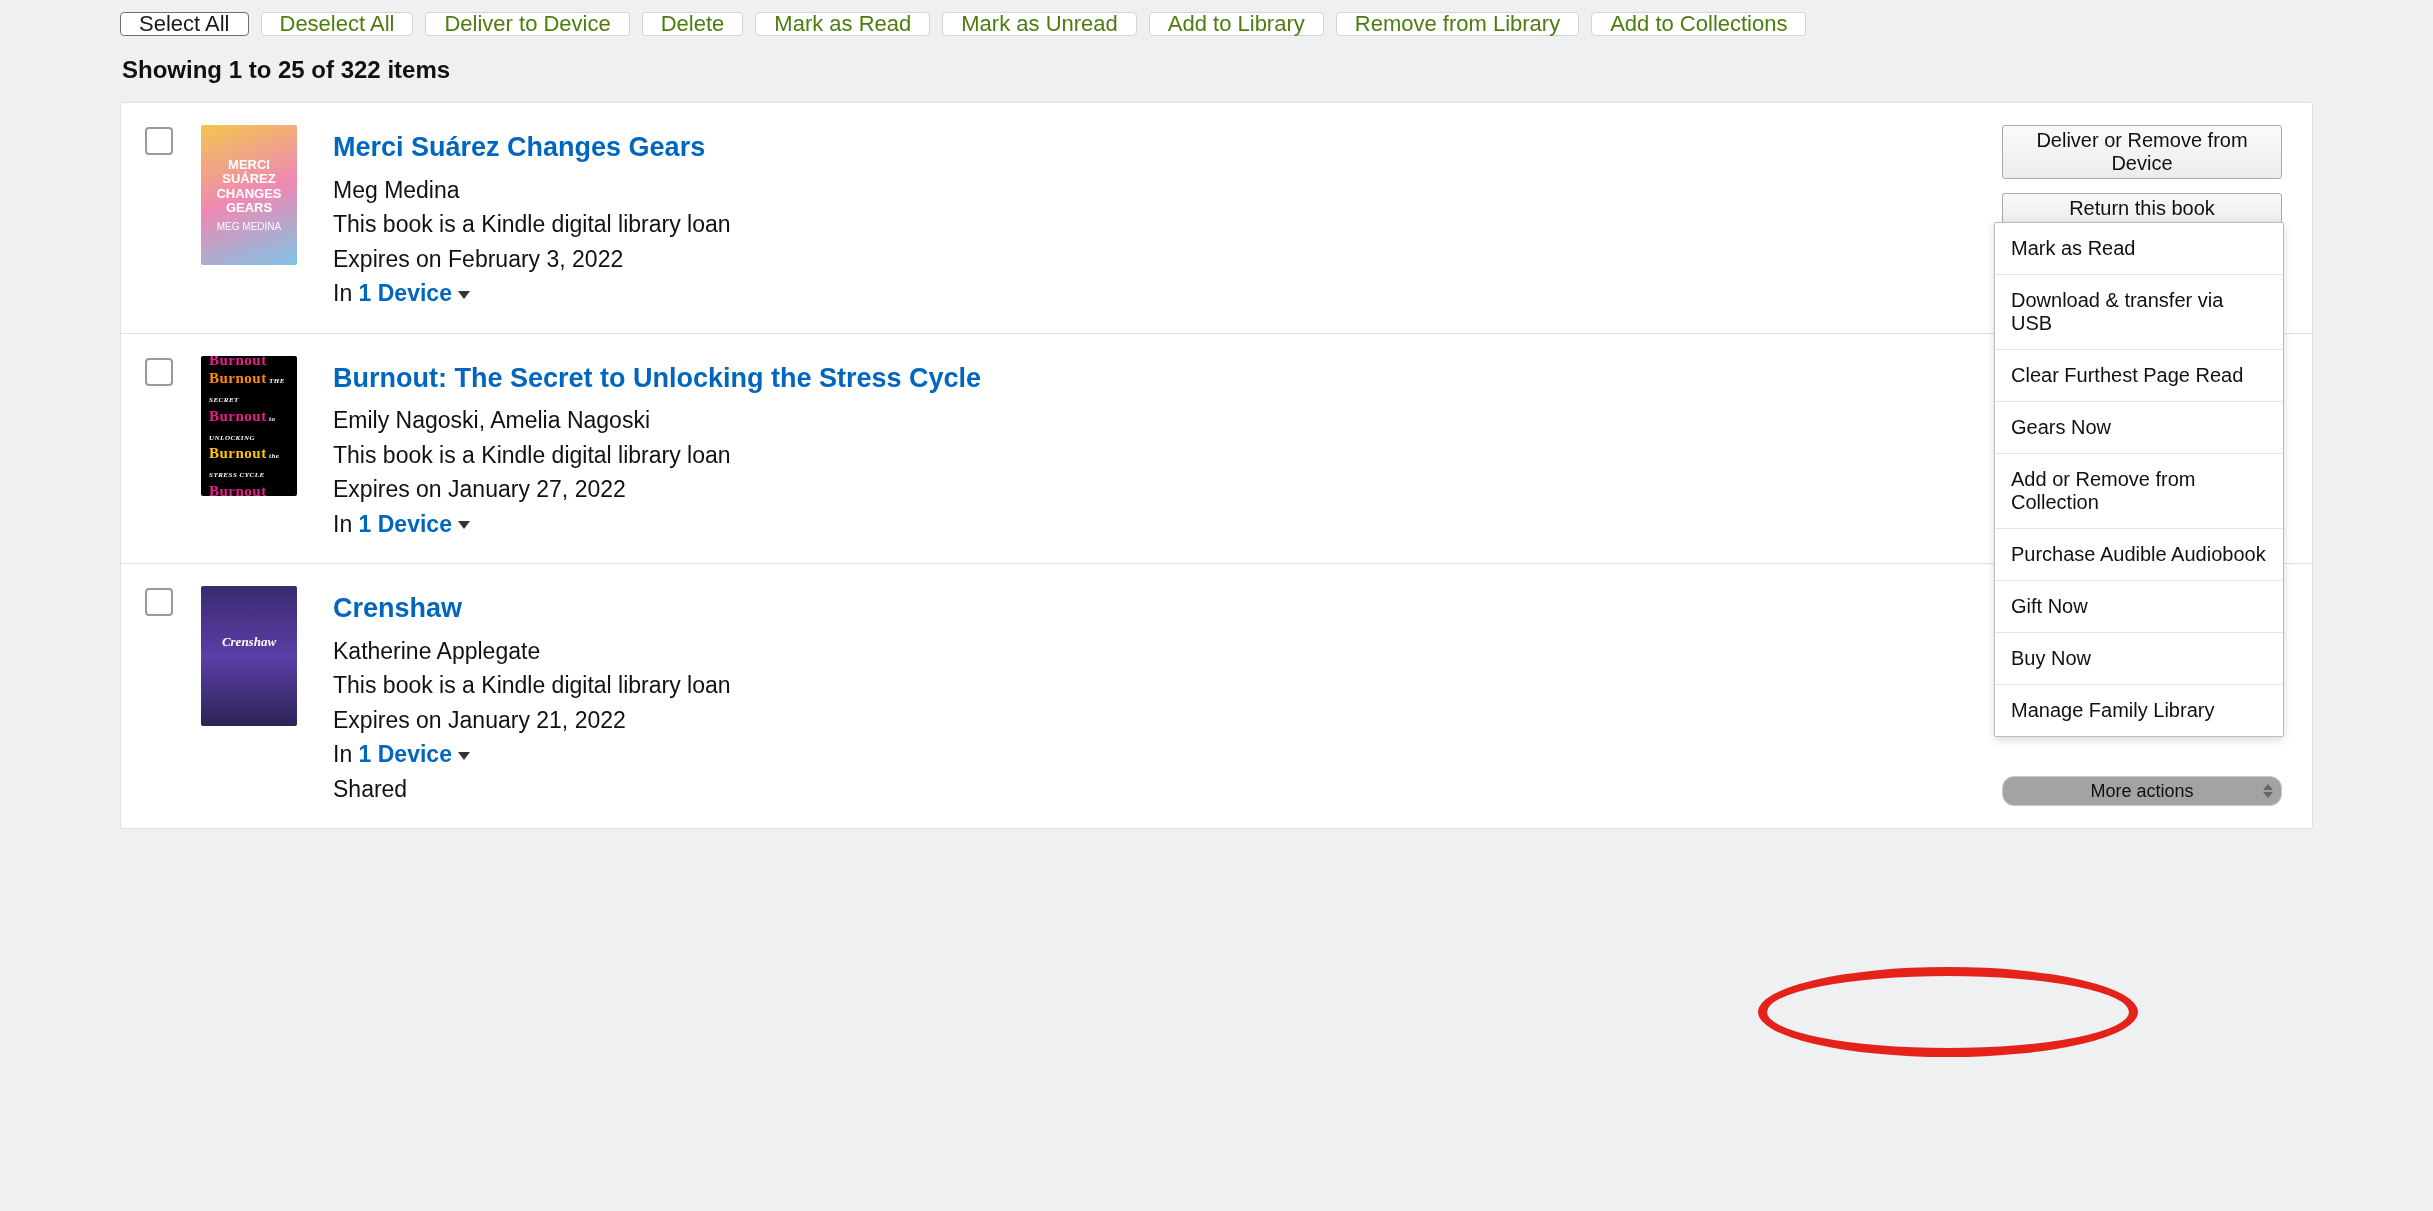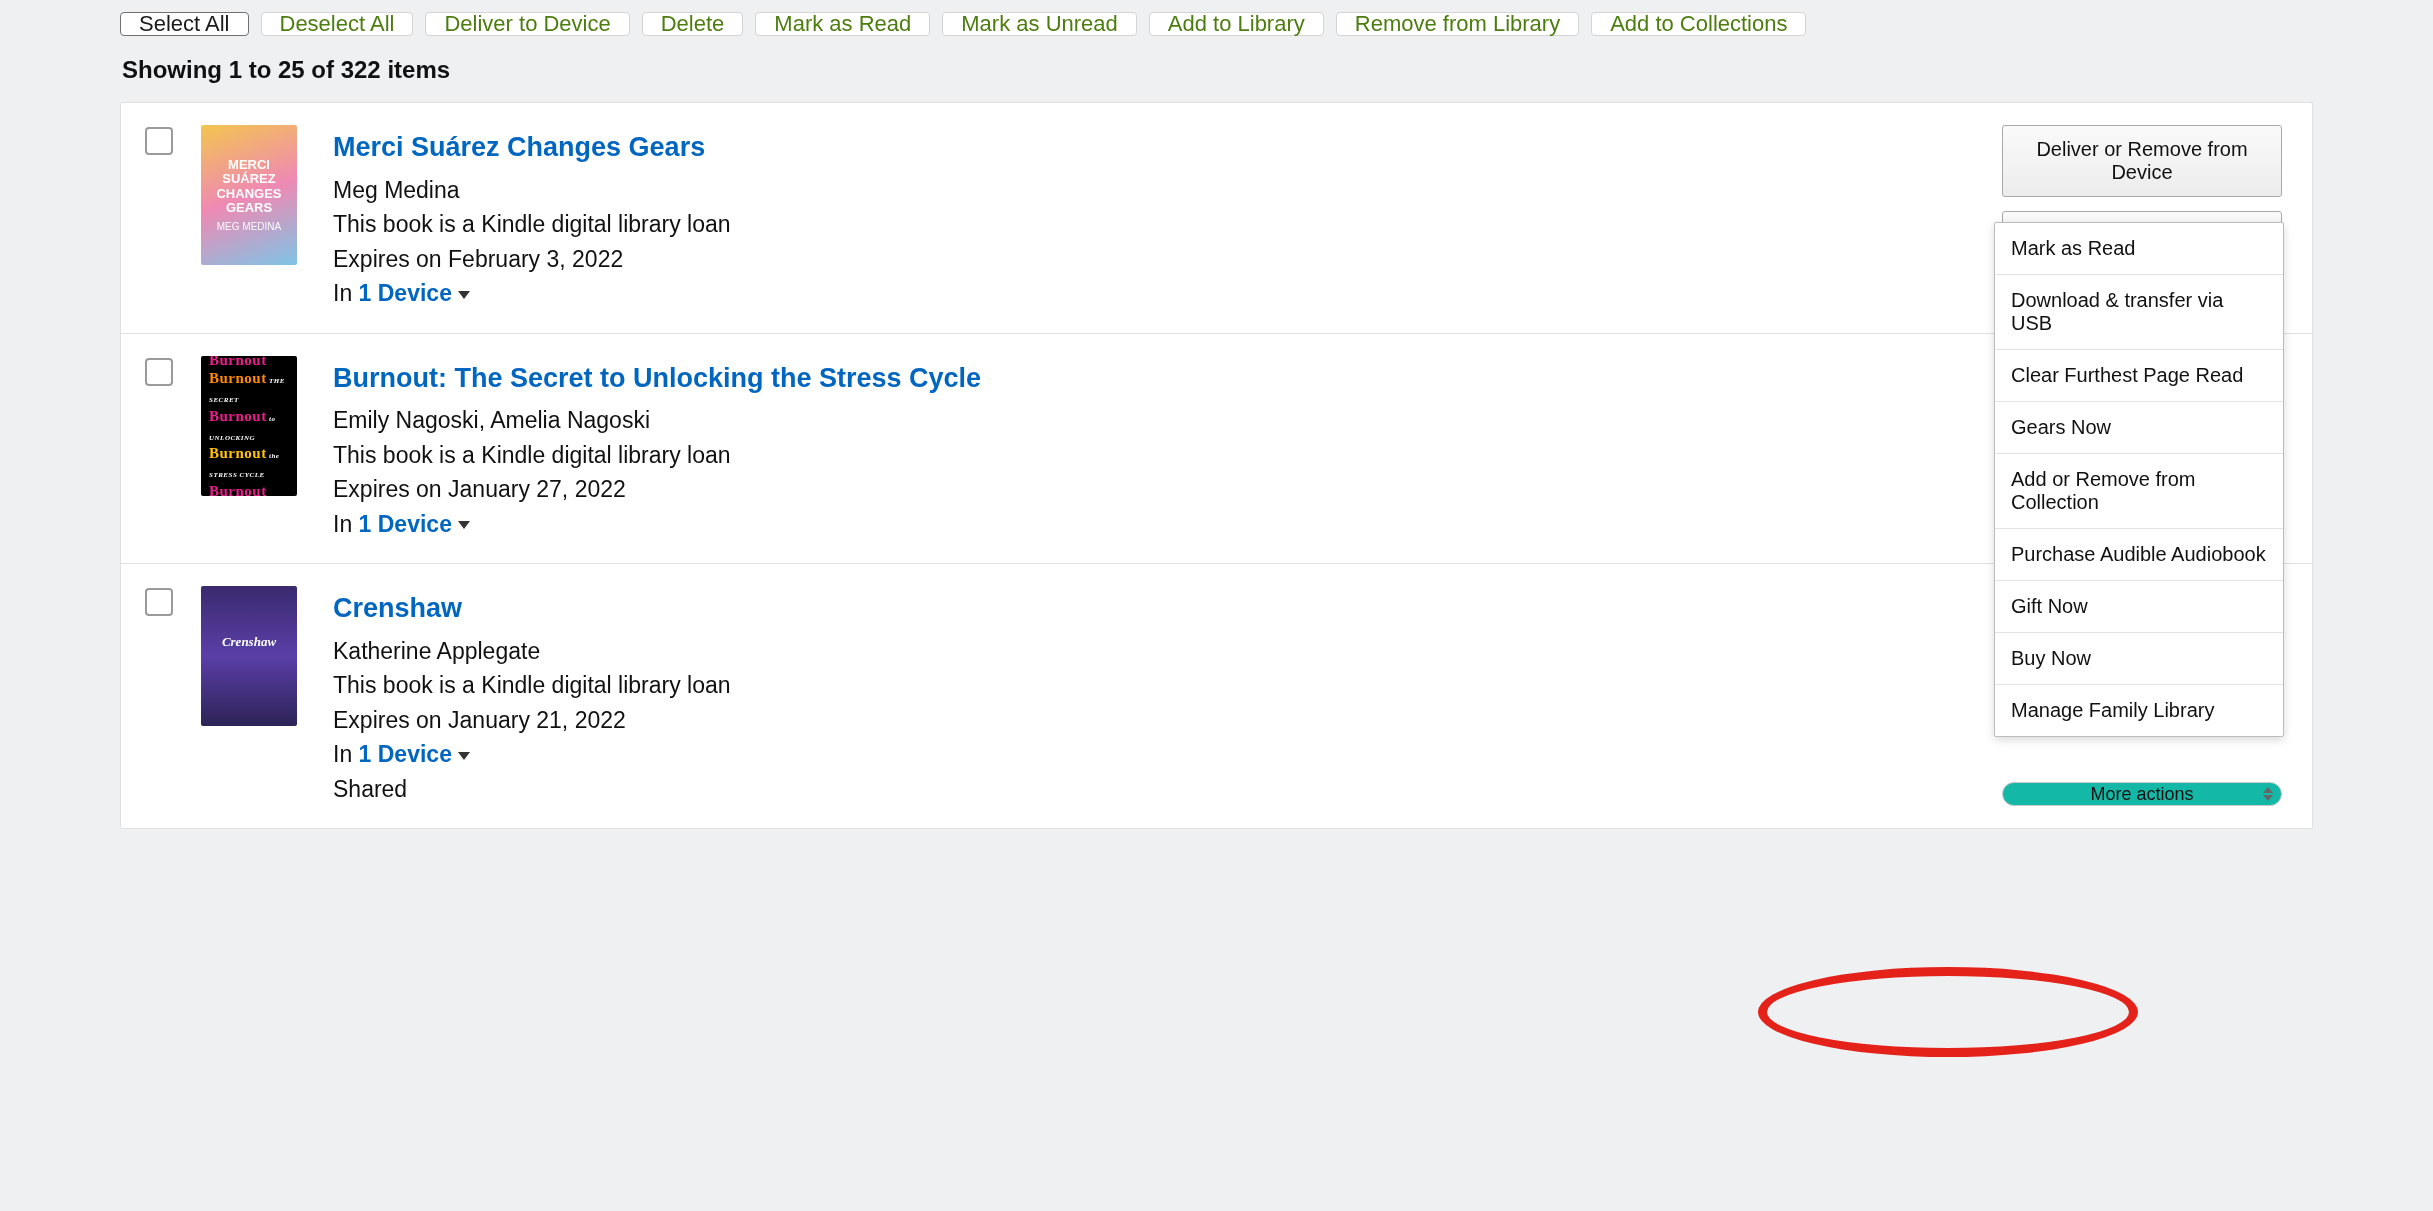--- a/index.html
+++ b/index.html
@@ -120,30 +120,30 @@
     flex: 0 0 280px;
     display: flex;
     flex-direction: column;
     gap: 14px;
     align-items: stretch;
     position: relative;
   }
   .abtn {
     border: 1px solid #a9a9a9;
     background: linear-gradient(#fafafa,#ececec);
-    padding: 12px 10px;
+    padding: 3px 10px;
     border-radius: 3px;
     font-size: 20px;
     text-align: center;
     cursor: pointer;
   }
   .more {
-    background:#14b8a6;
+    background:#a3a3a3;
     border:1px solid #c9c9c9;
-    height:24px;
+    height:30px;
     border-radius:12px;
     position:relative;
     font-size:18px;
     display:flex;
     align-items:center;
     justify-content:center;
     cursor:pointer;
   }
   .more .sel-caret{
     position:absolute; right:8px; top:50%; transform:translateY(-50%);

